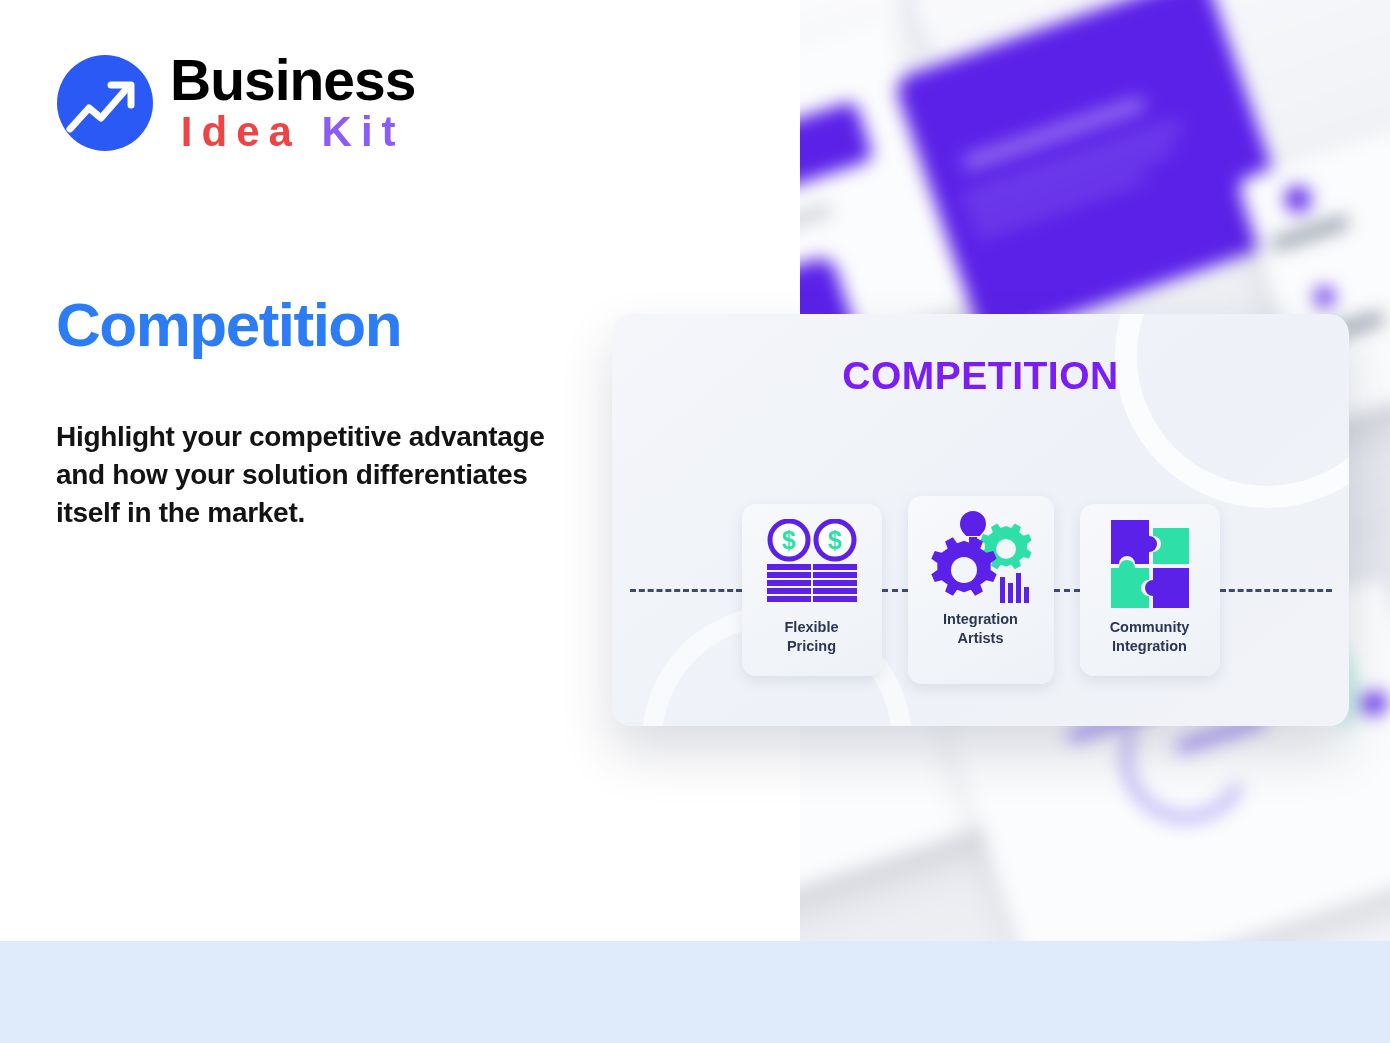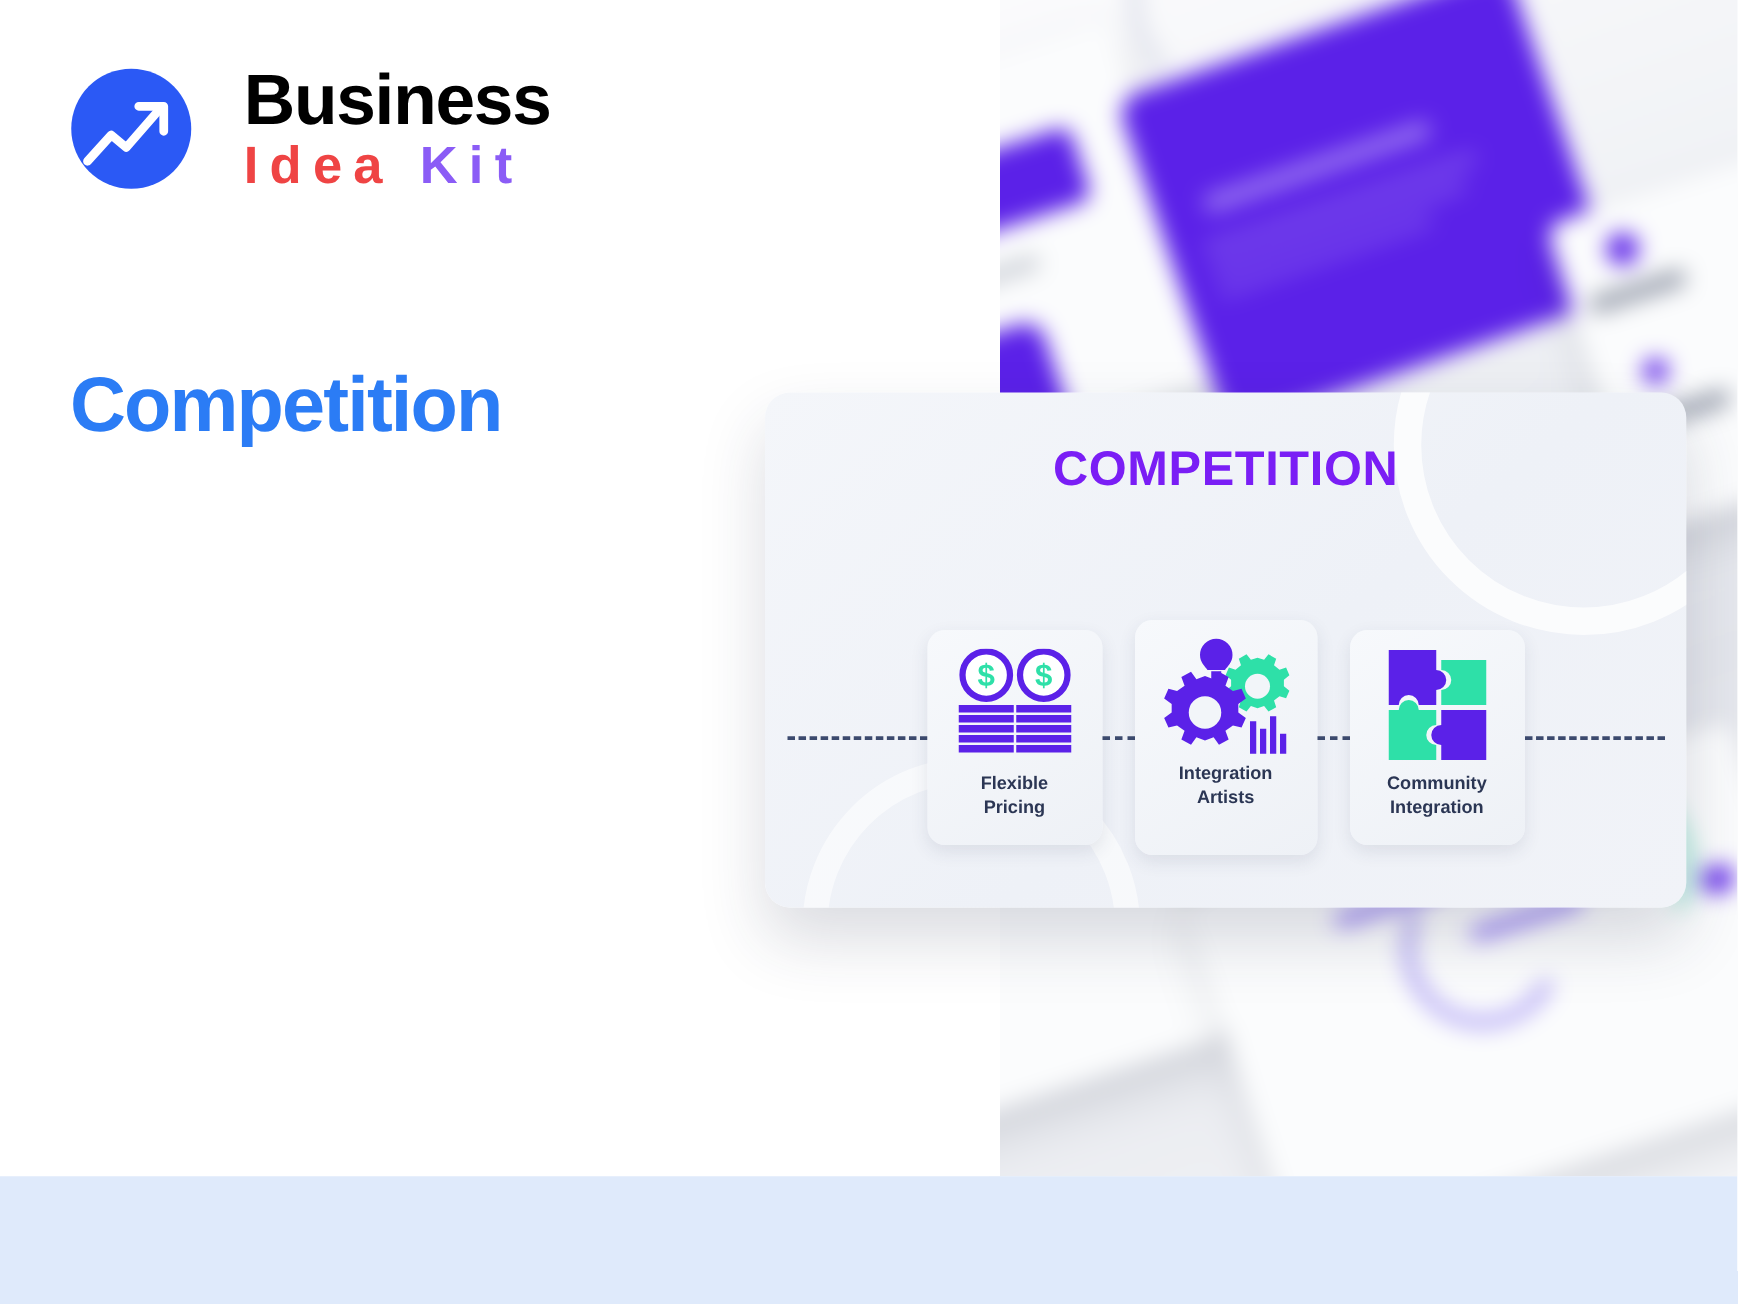--- a/index.html
+++ b/index.html
@@ -31,22 +31,23 @@
     top: 52px;
     display: flex;
     align-items: center;
   }
   .logo-mark {
     width: 98px;
     height: 98px;
     flex: 0 0 auto;
   }
   .logo-text {
-    margin-left: 41px;
+    margin-left: 16px;
     line-height: 1;
+    text-align: center;
   }
   .logo-line1 {
     font-size: 57px;
     font-weight: bold;
     color: #000000;
     letter-spacing: -1px;
     display: block;
     position: relative;
   }
   .logo-line2 {
@@ -330,20 +331,21 @@
     </svg>
     <div class="logo-text">
       <span class="logo-line1">Business</span>
       <span class="logo-line2"><span class="logo-idea">Idea</span> <span class="logo-kit">Kit</span></span>
     </div>
   </div>
 
   <h1 class="headline">Competition</h1>
 
   <div class="body-copy">
+    <p>Highlight your competitive advantage and how your solution differentiates itself in the market.</p>
   </div>
 </div>
 
 <div class="comp-card">
   <div class="comp-card-glow"></div>
   <div class="comp-card-glow2"></div>
 
   <h2 class="comp-title">COMPETITION</h2>
 
   <div class="feature-row">

